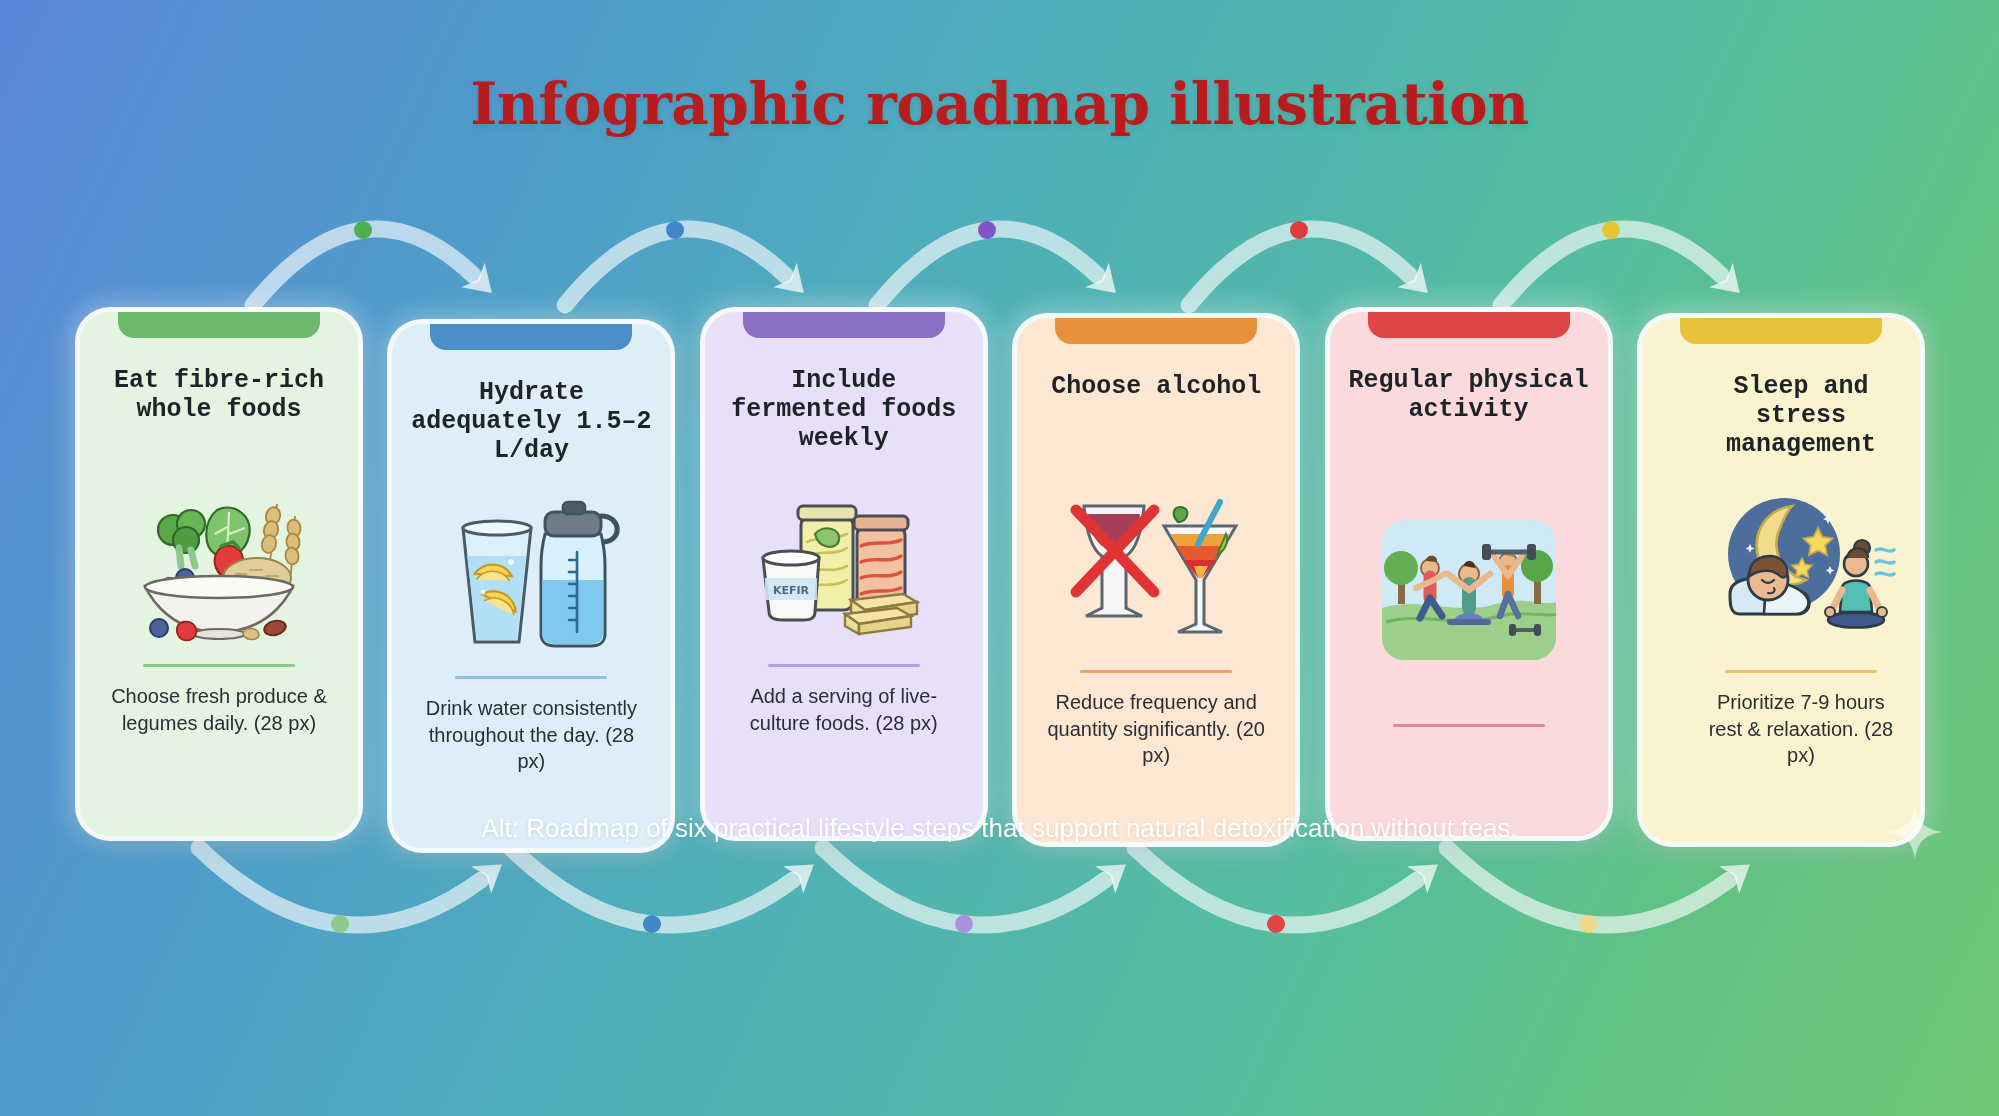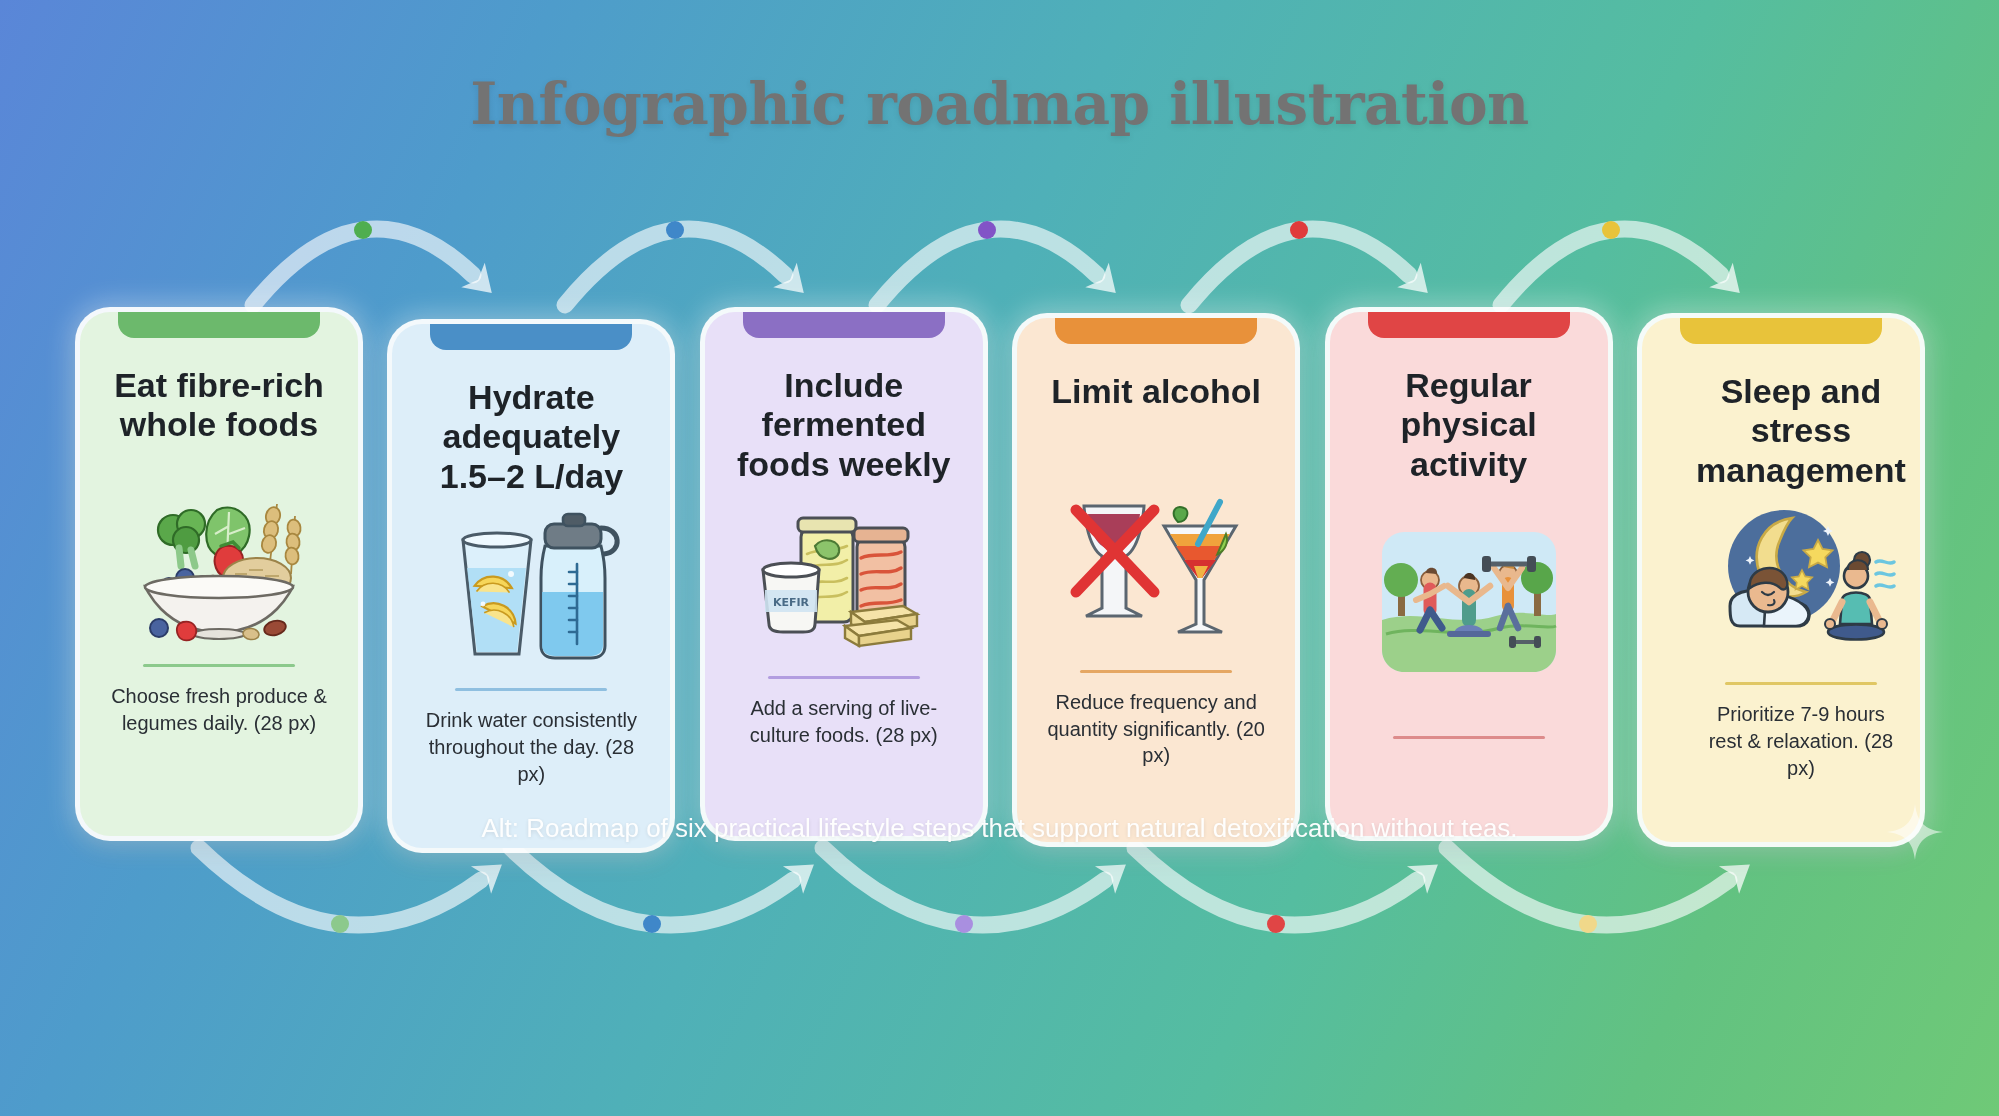--- a/index.html
+++ b/index.html
@@ -9,21 +9,21 @@
     background:linear-gradient(115deg,#5a86d8 0%, #4e9ccb 22%, #4fb0b8 45%, #55bda0 68%, #62c281 85%, #6fc977 100%);
     position:relative;
   }
   
   #title {
     position:absolute; top:70px; left:0; width:100%;
     text-align:center;
     font-family:"DejaVu Serif", serif;
     font-weight:bold;
     font-size:58px;
-    color:#737373;
+    color:#b91c1c;
     letter-spacing:-0.5px;
     text-shadow:0 2px 6px rgba(0,0,0,.10);
   }
   
   #arrows { position:absolute; inset:0; width:1999px; height:1116px; pointer-events:none; }
   
   #cards {
     position:absolute;
     top:312px; left:80px;
     width:1840px; height:530px;
@@ -37,23 +37,24 @@
     display:flex; flex-direction:column; align-items:center;
     box-shadow:0 0 0 5px rgba(255,255,255,.92), 0 0 26px 9px rgba(255,255,255,.35), 0 10px 24px rgba(20,45,60,.17);
   }
   .card.shift-dn { margin-top:12px; }
   .card.shift-dn2 { margin-top:6px; }
   .topbar { position:absolute; top:0; left:0; width:100%; height:26px; border-radius:0 0 16px 16px; }
   .topbar-inner { position:absolute; top:0; left:38px; right:38px; height:26px; border-radius:0 0 16px 16px; }
   .card-title {
     margin-top:54px;
     padding:0 16px;
-    font-size:34px; font-weight:bold; line-height:1.16;
+    font-size:25px; font-weight:bold; line-height:1.16;
     color:#1e2328; text-align:center;
     min-height:106px;
+    font-family:Liberation Mono, monospace;
   }
   .illus { flex:0 0 auto; height:180px; width:100%; display:flex; align-items:center; justify-content:center; }
   .illus svg { display:block; }
   .divider { width:152px; height:3px; border-radius:2px; margin:12px 0 16px 0; }
   .card-body {
     padding:0 20px;
     font-size:20px; line-height:1.33; color:#2a2f35; text-align:center;
   }
   
   #caption {
@@ -264,21 +265,21 @@
       </svg>
     </div>
     <div class="divider" style="background: rgb(178, 157, 224);"></div>
     <div class="card-body">Add a serving of live-culture foods. (28 px)</div>
   </div>
 
   <div class="card shift-dn2" style="background: rgb(251, 231, 210);">
     <div class="topbar">
         <div class="topbar-inner" style="background: rgb(232, 145, 58);"></div>
       </div>
-    <div class="card-title">Limit alcohol</div>
+    <div class="card-title">Choose alcohol</div>
     <div class="illus">
       <svg width="180" height="160" viewBox="0 0 180 160">
 
         <path d="M18 18 L78 18 C78 18 76 58 60 68 L60 120 L76 128 L20 128 L36 120 L36 68 C20 58 18 18 18 18 Z" fill="#f4f6f8" stroke="#5b6670" stroke-width="3"></path>
         <path d="M22 26 L74 26 C72 48 62 62 48 62 C34 62 24 48 22 26 Z" fill="#9e2442" opacity=".88"></path>
 
         <g stroke="#e03434" stroke-width="11" stroke-linecap="round">
           <path d="M10 22 L88 104"></path>
           <path d="M88 22 L10 104"></path>
         </g>

